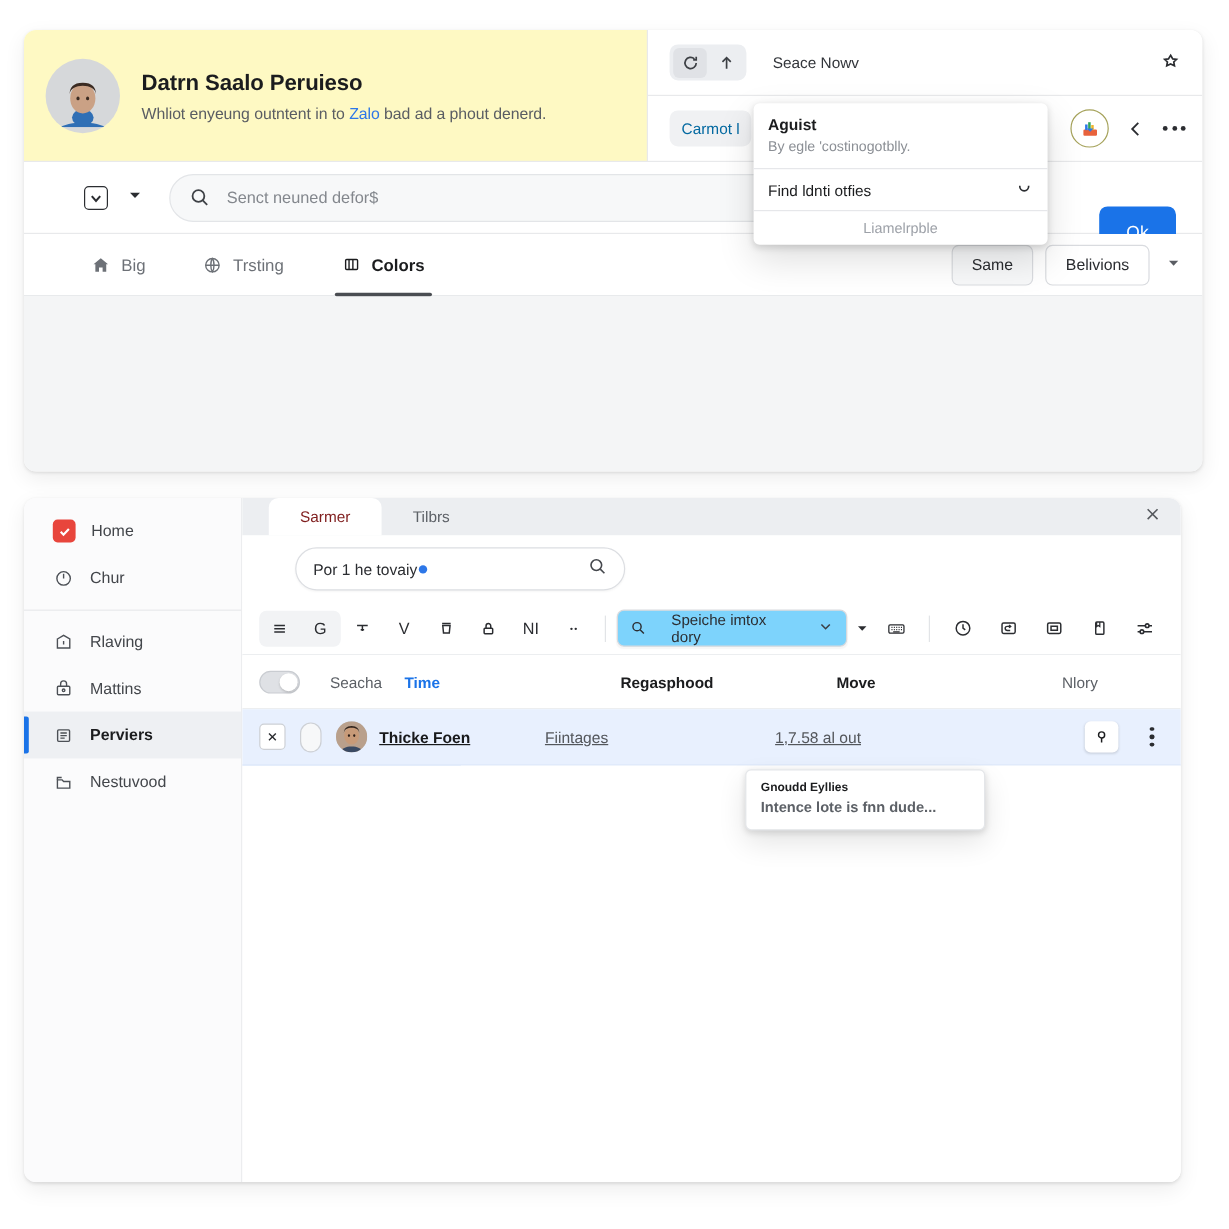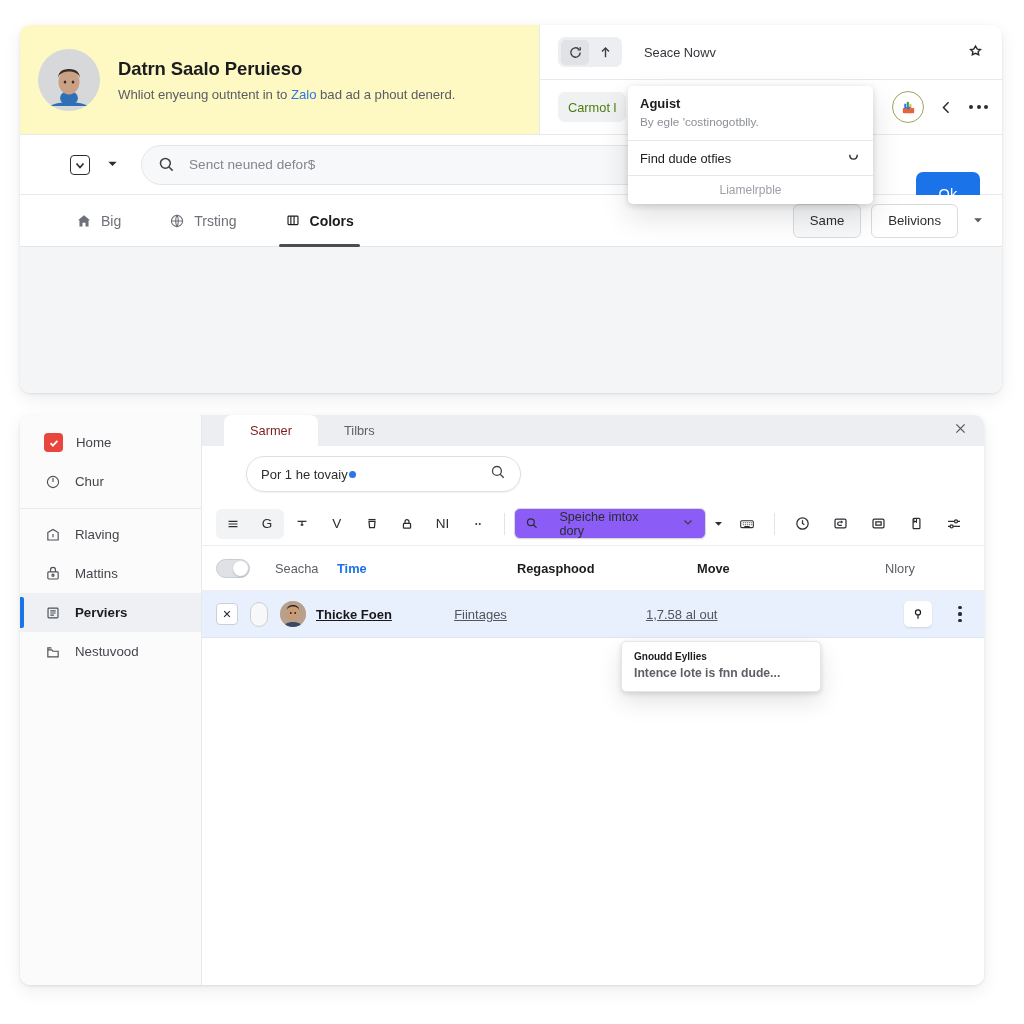--- a/index.html
+++ b/index.html
@@ -58,21 +58,21 @@
   .seg-label { margin-left: 22px; font-size: 12.8px; color: #32353a; }
   .star-btn { margin-left: auto; width: 26px; height: 26px; display:flex; align-items:center; justify-content:center; color:#2b2d31; }
 
   .second-right-bar {
     position: absolute; left: 520px; top: 55px; right: 0; height: 55px;
     background: #fff; border-bottom: 1px solid #e8e9eb;
     display: flex; align-items: center; padding: 0 14px 0 18px;
   }
   .pill-ghost {
     height: 30px; display: flex; align-items: center; padding: 0 10px;
-    background: #f0f1f3; border-radius: 7px; font-size: 12.8px; color: #4d7c0f;
+    background: #f0f1f3; border-radius: 7px; font-size: 12.8px; color: #0369a1;
     max-width: 96px; overflow: hidden; white-space: nowrap;
   }
   .ring-avatar {
     margin-left: auto; width: 32px; height: 32px; border-radius: 50%;
     border: 1.6px solid #a5a25a; display: flex; align-items: center; justify-content: center;
     flex: 0 0 auto;
   }
   .chev-left { margin-left: 14px; color: #2b2d31; display:flex; align-items:center; }
   .dots-h { margin-left: 14px; display: flex; gap: 3.5px; align-items: center; }
   .dots-h i { width: 4px; height: 4px; border-radius: 50%; background: #2b2d31; display: block; }
@@ -197,21 +197,21 @@
   }
   .tb-group { display: flex; align-items: center; background: #f2f3f5; border-radius: 6px; }
   .tb-btn {
     width: 34px; height: 30px; display: flex; align-items: center; justify-content: center;
     color: #2b2d31; font-size: 13.5px;
   }
   .tb-plain { width: 36px; height: 30px; display: flex; align-items: center; justify-content: center; color: #2b2d31; font-size: 13.5px; }
   .tb-sep { width: 1px; height: 22px; background: #e2e4e7; margin: 0 9px; }
   .tb-select {
     width: 196px; height: 31px; border: 1px solid #d7d9dd; border-radius: 6px;
-    display: flex; align-items: center; padding: 0 10px; gap: 20px; background: #8b5cf6;
+    display: flex; align-items: center; padding: 0 10px; gap: 20px; background: #7dd3fc;
     font-size: 12.6px; color: #2b2d31; box-shadow: 0 1px 1px rgba(0,0,0,0.04);
   }
   .tb-select .chev { margin-left: auto; color: #3c3f44; }
   .tb-right { margin-left: auto; display: flex; align-items: center; gap: 2px; }
 
   .tbl-head {
     height: 45px; display: flex; align-items: center; padding: 0 14px;
     border-bottom: 1px solid #eceef0; background: #fff;
   }
   .toggle-pill {
@@ -391,21 +391,21 @@
 
     <div class="upper-body"></div>
   </div>
 
   <div class="popup-card">
     <div class="popup-head">
       <div class="popup-title">Aguist</div>
       <div class="popup-desc">By egle 'costinogotblly.</div>
     </div>
     <div class="popup-field">
-      <span>Find dude otfies</span>
+      <span>Find ldnti otfies</span>
       <span class="chev">
         <svg width="15" height="15" viewBox="0 0 16 16" fill="none" stroke="currentColor" stroke-width="1.5">
           <path d="M4 6.2C4 9 5.8 10.8 8 10.8S12 9 12 6.2"></path>
         </svg>
       </span>
     </div>
     <div class="popup-foot">Liamelrpble</div>
   </div>
 
   <div class="lower-panel">

